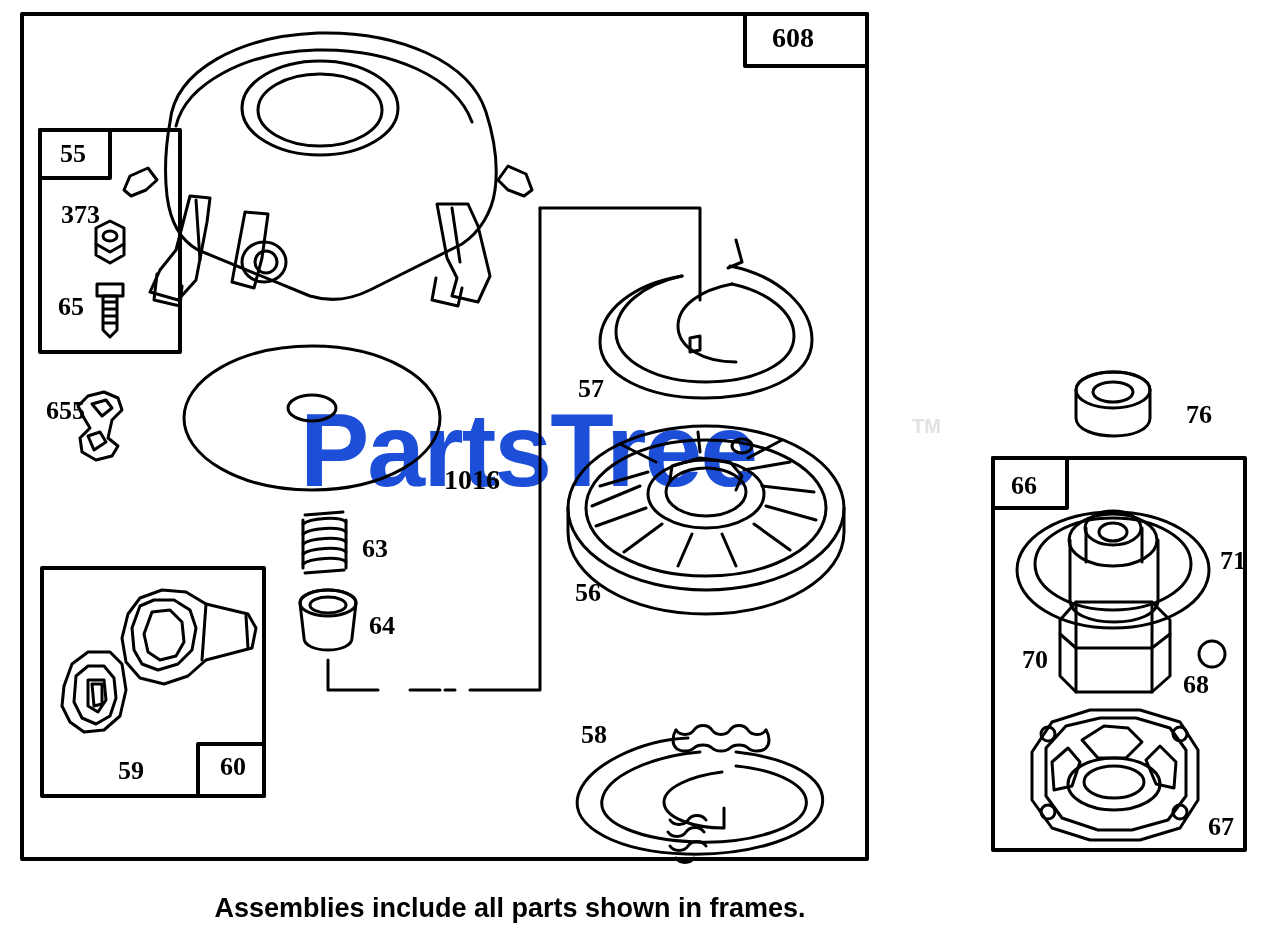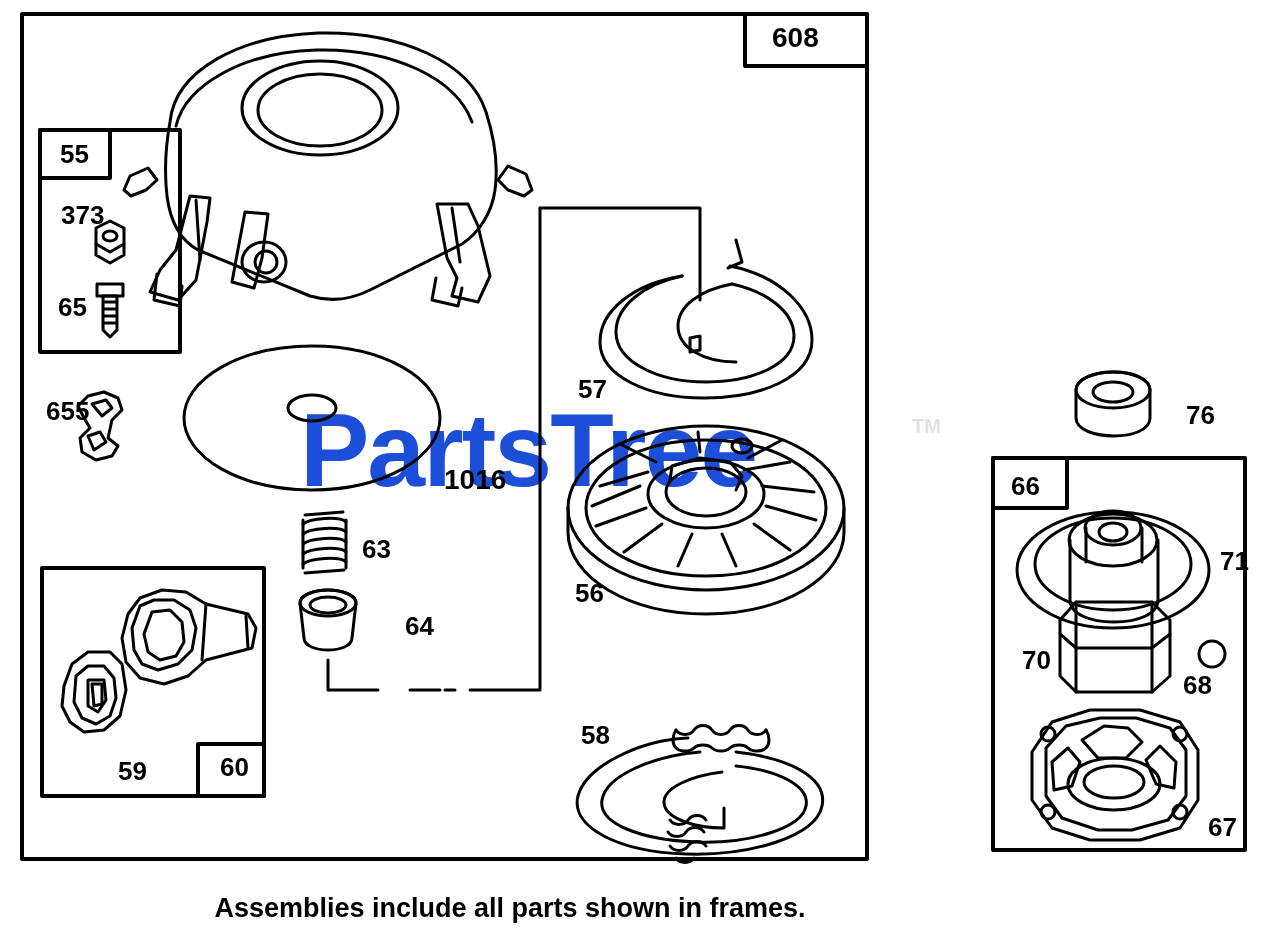--- a/index.html
+++ b/index.html
@@ -19,21 +19,21 @@
   }
   #svg-root {
     position: absolute;
     left: 0;
     top: 0;
     width: 1280px;
     height: 946px;
   }
   .lbl {
     position: absolute;
-    font-family: Liberation Sans, sans-serif;
+    font-family: Liberation Serif, serif;
     font-weight: bold;
     color: #000000;
     white-space: nowrap;
     line-height: 1;
   }
   .lbl-28 { font-size: 28px; }
   .lbl-26 { font-size: 26px; }
   .watermark {
     position: absolute;
     left: 300px;
@@ -256,21 +256,21 @@
 
   <div class="lbl lbl-28" style="left:772px; top:24px;">608</div>
   <div class="lbl lbl-26" style="left:60px; top:141px;">55</div>
   <div class="lbl lbl-26" style="left:61px; top:202px;">373</div>
   <div class="lbl lbl-26" style="left:58px; top:294px;">65</div>
   <div class="lbl lbl-26" style="left:46px; top:388px;margin-top:10px;">655</div>
   <div class="lbl lbl-28" style="left:444px; top:466px;">1016</div>
   <div class="lbl lbl-26" style="left:578px; top:376px;">57</div>
   <div class="lbl lbl-26" style="left:575px; top:580px;">56</div>
   <div class="lbl lbl-26" style="left:362px; top:536px;">63</div>
-  <div class="lbl lbl-26" style="left:369px; top:613px;margin-left:36px;">64</div>
+  <div class="lbl lbl-26" style="left:369px; top:613px;">64</div>
   <div class="lbl lbl-26" style="left:118px; top:758px;">59</div>
   <div class="lbl lbl-26" style="left:220px; top:754px;">60</div>
   <div class="lbl lbl-26" style="left:581px; top:722px;">58</div>
   <div class="lbl lbl-26" style="left:1186px; top:402px;">76</div>
   <div class="lbl lbl-26" style="left:1011px; top:473px;">66</div>
   <div class="lbl lbl-26" style="left:1220px; top:542px;margin-top:6px;">71</div>
   <div class="lbl lbl-26" style="left:1022px; top:647px;">70</div>
   <div class="lbl lbl-26" style="left:1183px; top:672px;">68</div>
   <div class="lbl lbl-26" style="left:1208px; top:814px;">67</div>
 

